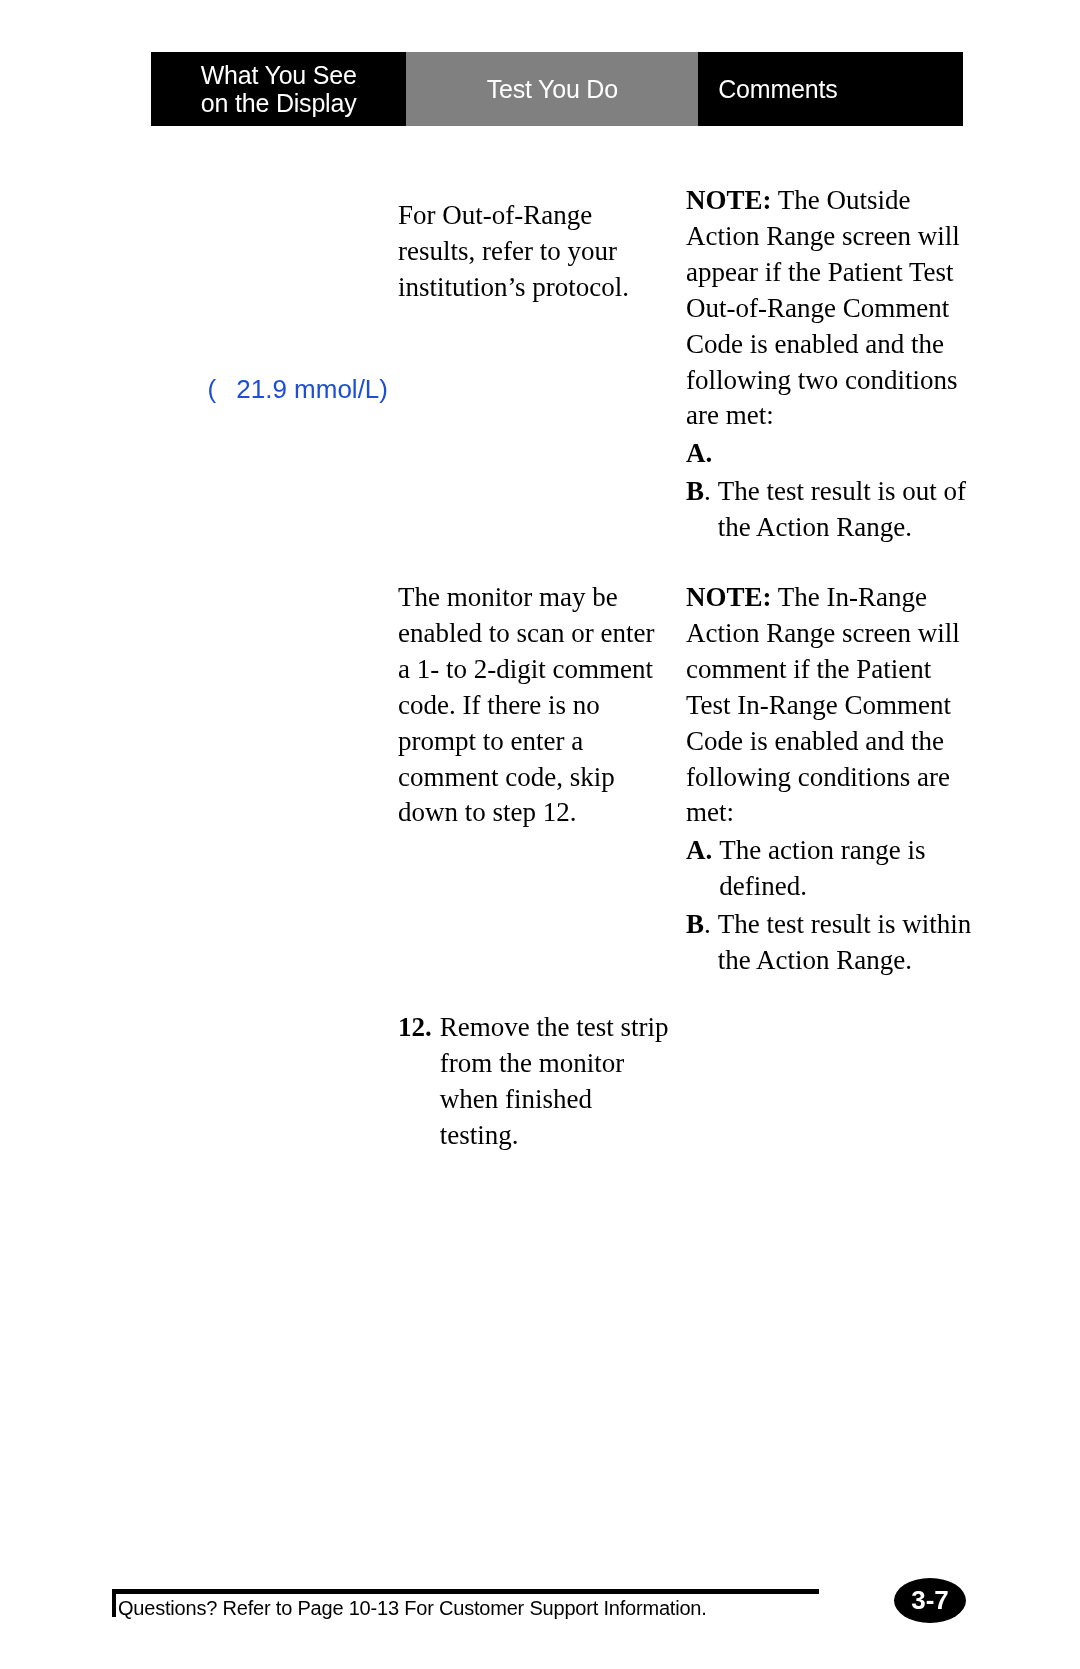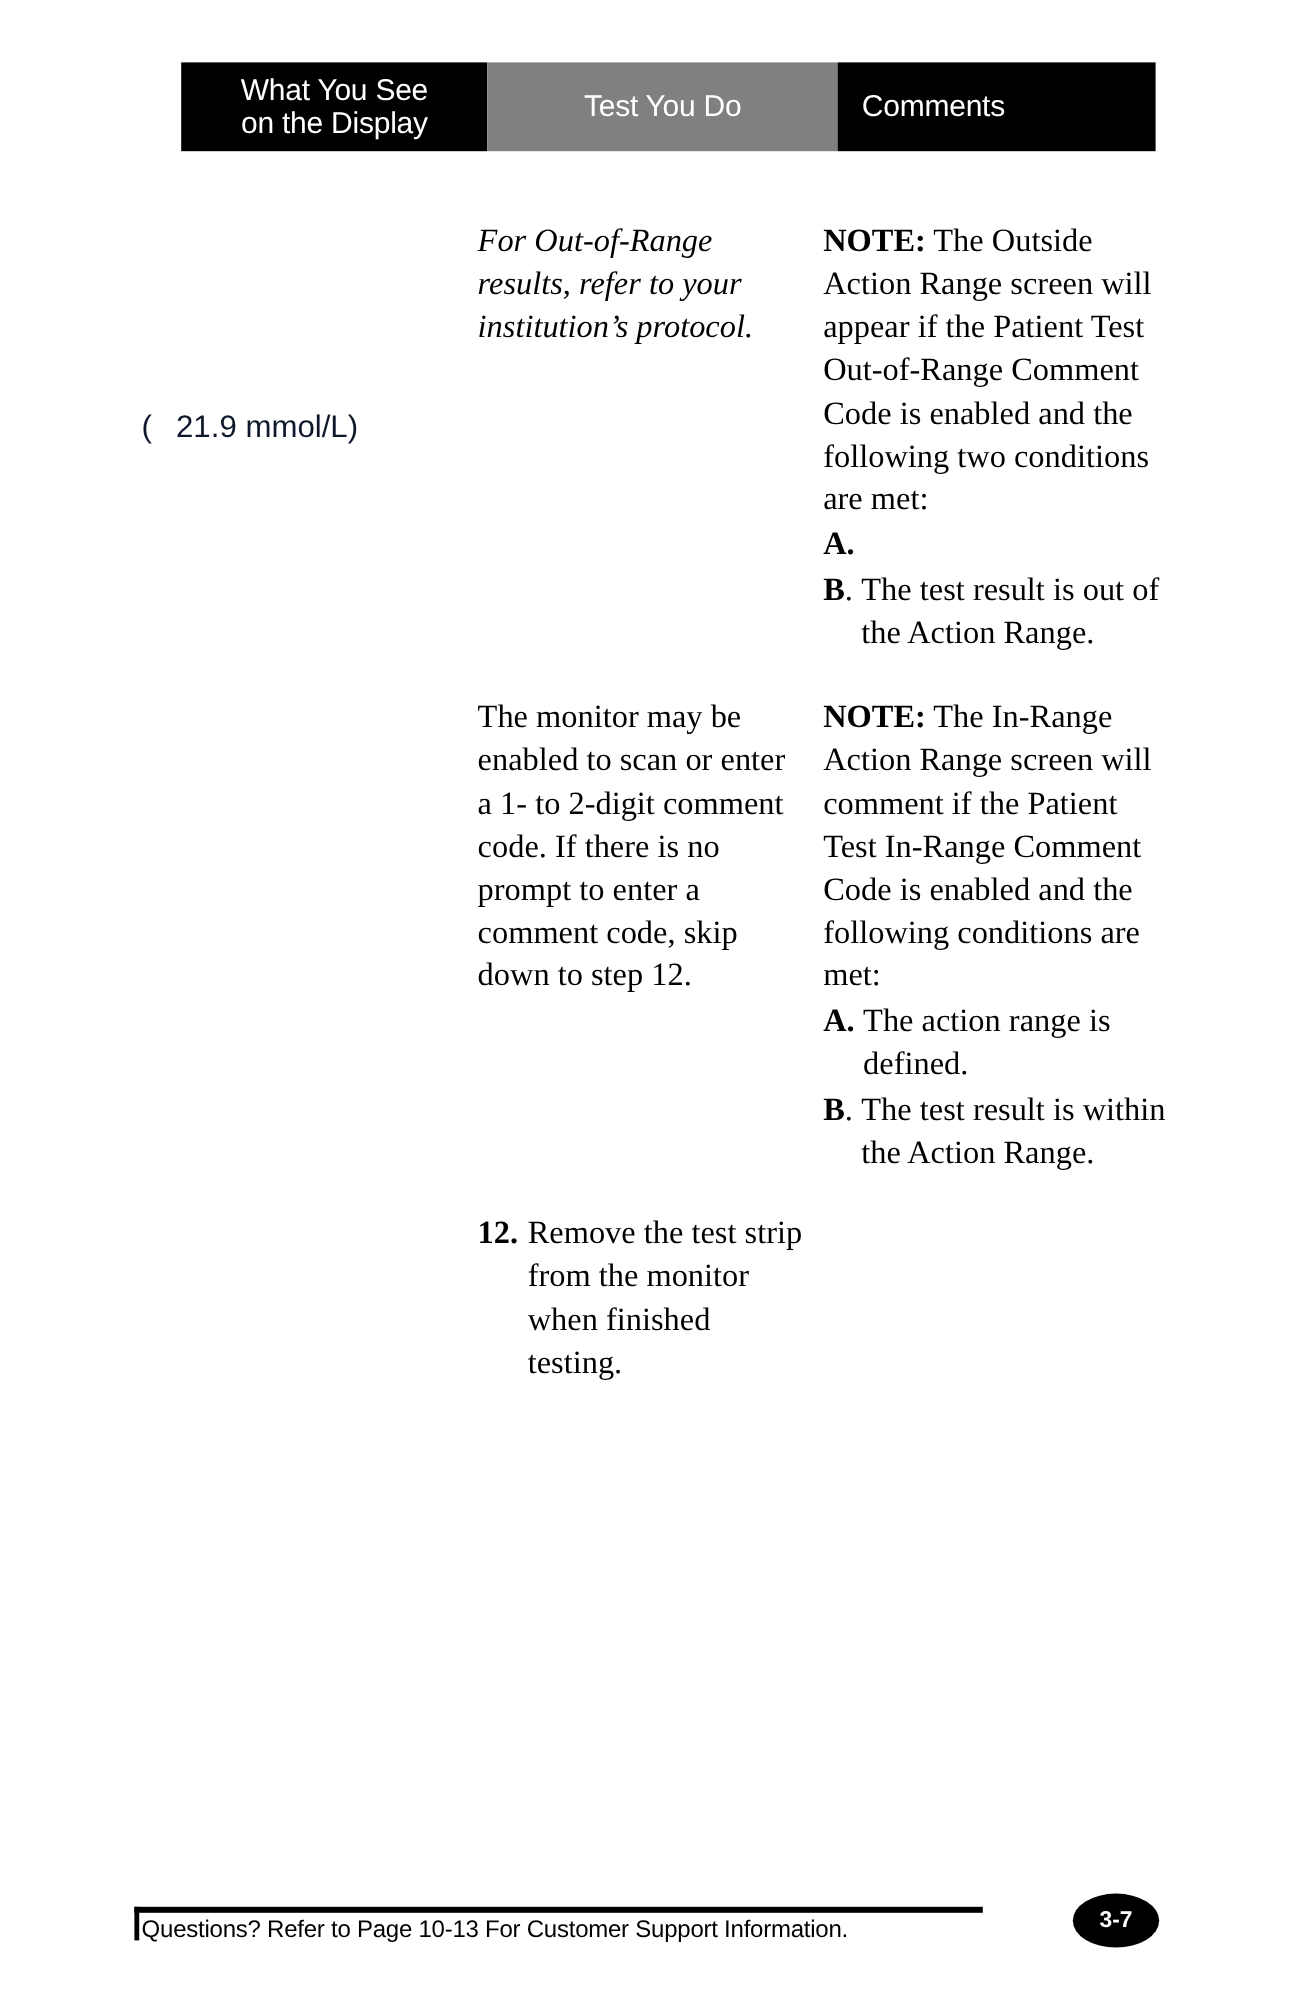--- a/index.html
+++ b/index.html
@@ -61,44 +61,45 @@
     justify-content: flex-start;
     padding-left: 20px;
     box-sizing: border-box;
   }
 
   
   .col-display {
     position: absolute;
     left: 118px;
     width: 270px;
-    text-align: left;
+    text-align: right;
     font-family: "Liberation Sans", sans-serif;
     font-size: 26px;
-    color: #0f172a;
+    color: #1d4ed8;
+    margin-top: 34px;
   }
   .col-do {
     position: absolute;
     left: 398px;
     width: 272px;
     font-size: 27px;
     line-height: 1.33;
     text-align: left;
   }
   .col-comments {
     position: absolute;
     left: 686px;
     width: 286px;
     font-size: 27px;
     line-height: 1.33;
     text-align: left;
   }
 
   
-  #row1-do   { top: 183px; font-style: italic; }
+  #row1-do   { top: 198px; }
   #row1-note { top: 183px; }
   #row1-value{ top: 340px; }
 
   
   #row2-do   { top: 580px; }
   #row2-note { top: 580px; }
   #row2-value{ top: 738px; }
 
   
   #step12 { top: 1010px; }
@@ -176,21 +177,21 @@
     height: 45px;
     background: #000000;
     border-radius: 50%;
     display: flex;
     align-items: center;
     justify-content: center;
   }
   .page-badge span {
     font-family: "Liberation Sans", sans-serif;
     font-weight: bold;
-    font-size: 19px;
+    font-size: 26px;
     color: #ffffff;
   }
 </style>
 </head>
 <body>
 
 <div class="page">
 
   <div class="header-band">
     <div class="hcell hcell-see">

